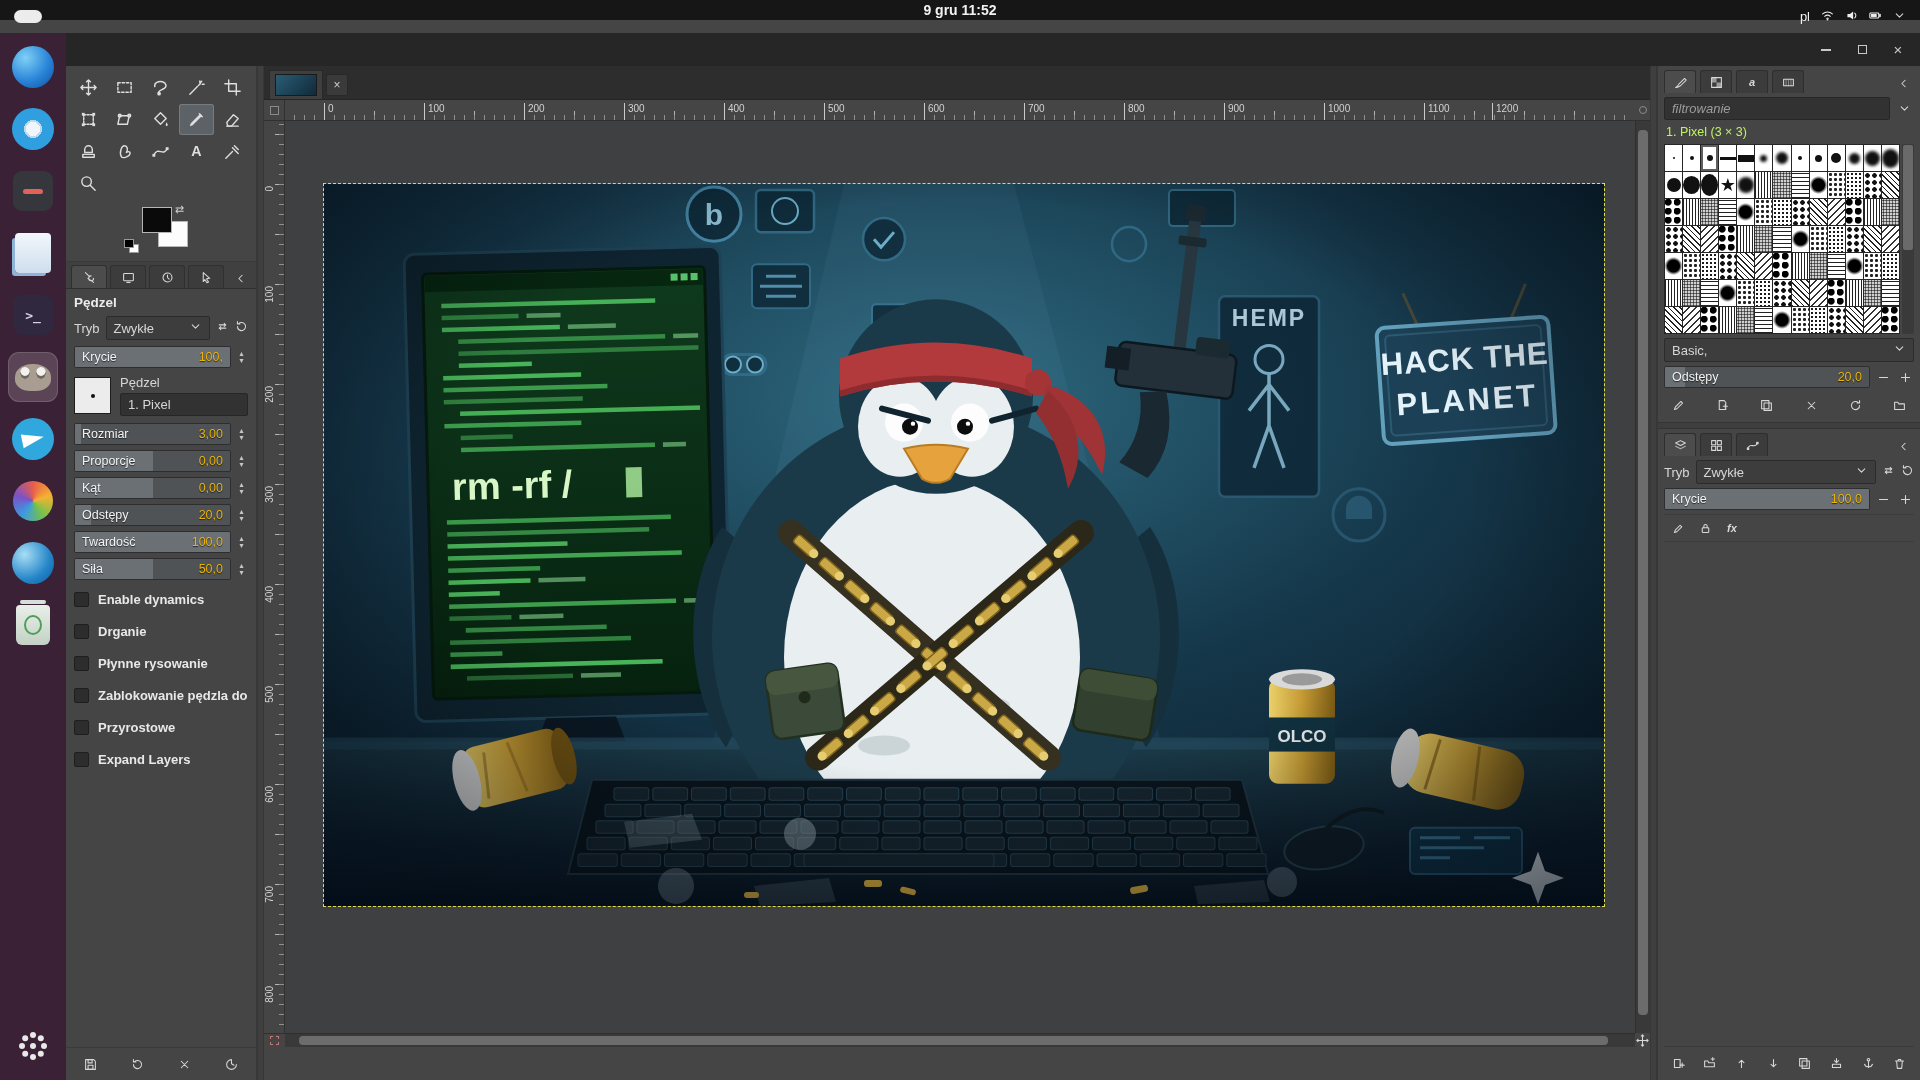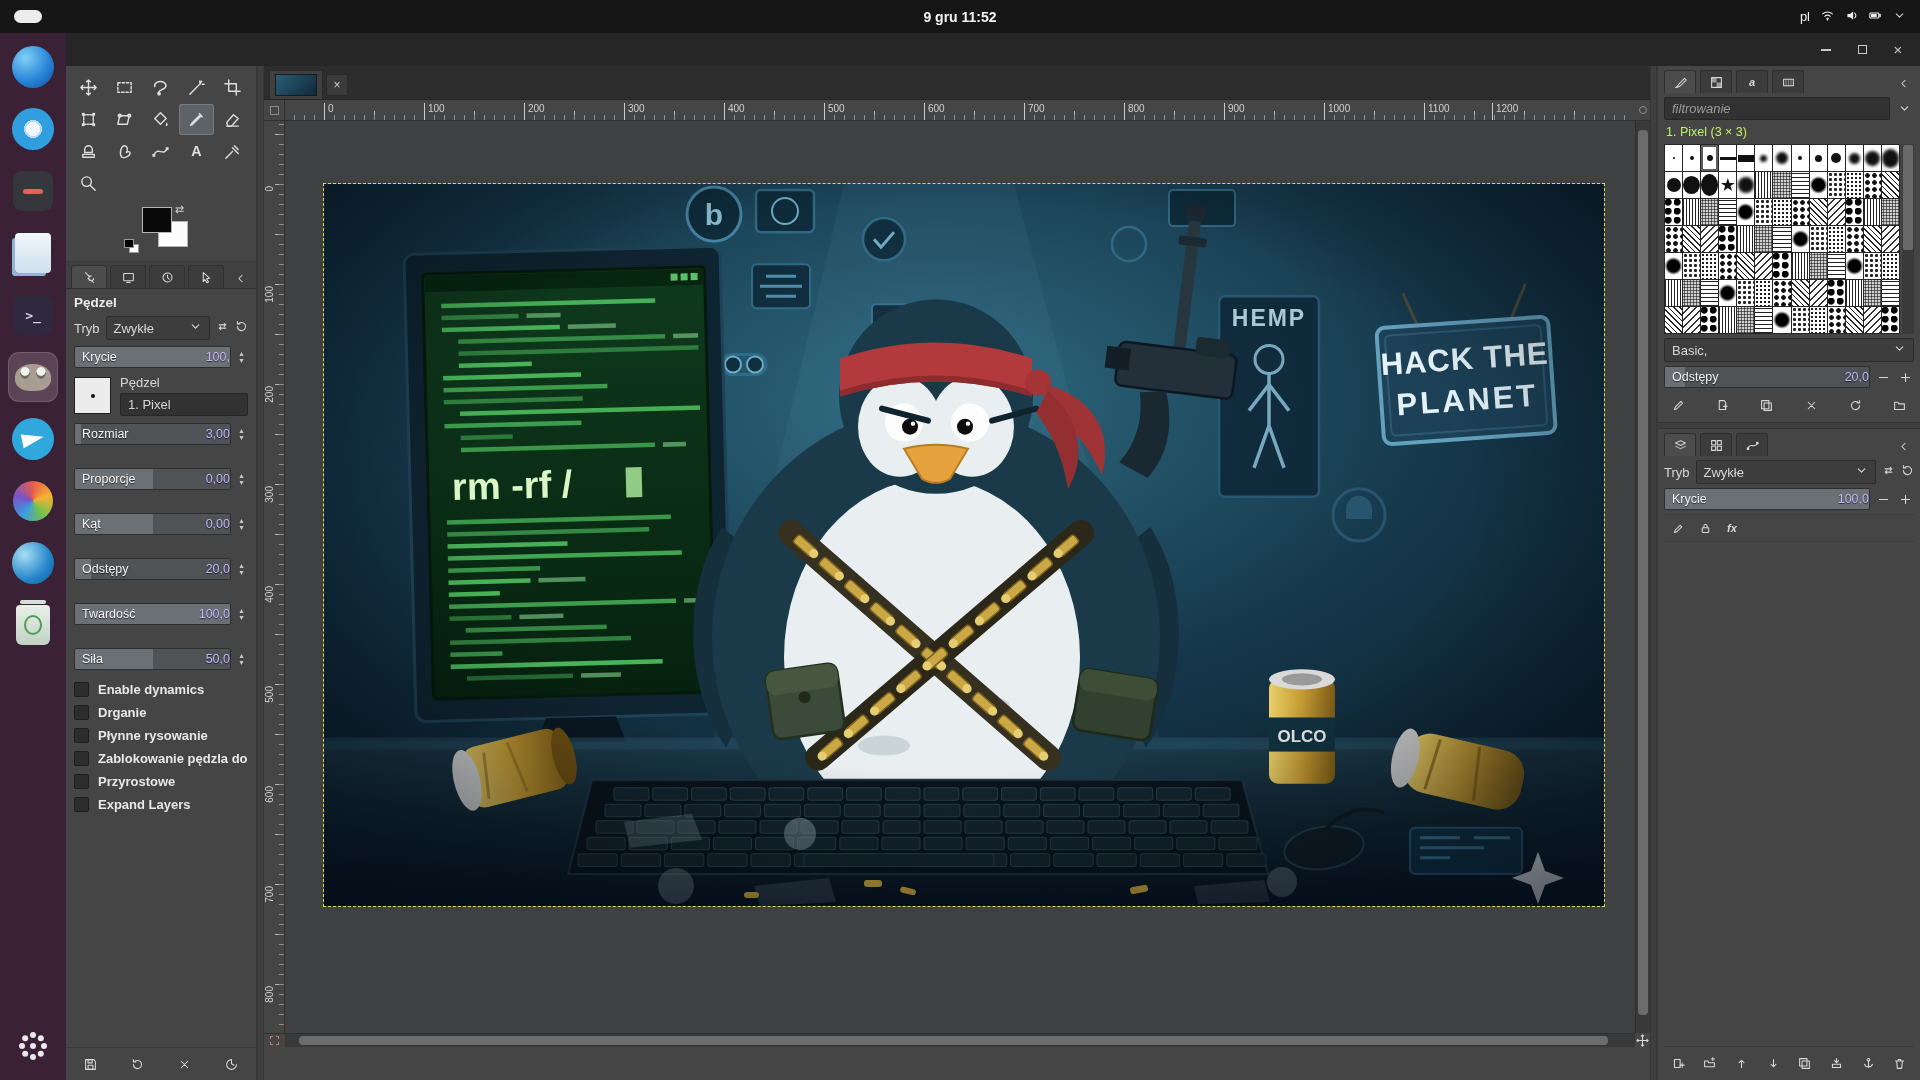--- a/index.html
+++ b/index.html
@@ -1,20 +1,20 @@
 <!DOCTYPE html>
 <html><head>
 <meta charset="utf-8">
 <style>
 *{margin:0;padding:0;box-sizing:border-box;font-family:"Liberation Sans",sans-serif}
 html,body{background:#222}
 .screen{position:relative;width:1920px;height:1080px;background:#454545;overflow:hidden;color:#d6d6d6;font-size:13px}
 
 
-.topbar{position:absolute;left:0;top:0;right:0;height:33px;background:#161616;display:flex;align-items:center;justify-content:center;z-index:50}
+.topbar{position:absolute;left:0;top:0;right:0;height:20px;background:#161616;display:flex;align-items:center;justify-content:center;z-index:50}
 .activities-pill{position:absolute;left:14px;top:10px;width:28px;height:13px;background:#ececec;border-radius:7px}
 .clock{font-weight:bold;font-size:14px;color:#f2f2f2}
 .topbar-right{position:absolute;right:14px;top:0;height:33px;display:flex;gap:11px;align-items:center;color:#f2f2f2}
 .kbd{font-size:13px}
 
 
 .dock{position:absolute;left:0;top:33px;bottom:0;width:66px;background:#3b2135;display:flex;flex-direction:column;align-items:center;padding:9px 0;gap:12px;z-index:40}
 .dock-item{width:50px;height:50px;border-radius:11px;display:flex;align-items:center;justify-content:center;flex:none}
 .dock-item.active{background:rgba(255,255,255,.16);box-shadow:inset 0 0 0 1px rgba(255,255,255,.14)}
 .dock-item.show-apps{margin-top:auto}
@@ -69,29 +69,29 @@
 .opts{padding:6px 8px 0 8px;display:flex;flex-direction:column;gap:6px;border-top:1px solid #2f2f2f}
 .opt-title{font-weight:bold;font-size:13.5px;color:#ececec}
 .row-mode{display:flex;align-items:center;gap:6px;font-size:13px}
 .row-mode .rlab{flex:none}
 .combo{background:#3d3d3d;border:1px solid #2b2b2b;border-radius:2px;padding:3px 7px;display:flex;justify-content:space-between;align-items:center;gap:6px;font-size:13px;min-width:0}
 .grow{flex:1}
 .slider-row{display:flex;align-items:center;gap:4px}
 .slider{position:relative;height:22px;background:#505356;border:1px solid #2e2e31;border-radius:2px;overflow:hidden;display:flex;align-items:center}
 .slider .fill{position:absolute;left:0;top:0;bottom:0;background:#6b7075}
 .slider .lab{position:relative;z-index:1;padding-left:7px;font-size:12.5px;color:#f4f4f4;text-shadow:0 1px 1px rgba(0,0,0,.65);white-space:nowrap}
-.slider .val{position:relative;z-index:1;margin-left:auto;font-size:12.5px;color:#c4b5fd;text-shadow:0 1px 1px rgba(0,0,0,.65)}
+.slider .val{position:relative;z-index:1;margin-left:auto;padding-right:7px;font-size:12.5px;color:#eab308;text-shadow:0 1px 1px rgba(0,0,0,.65)}
 .spin{display:flex;flex-direction:column;width:13px;font-size:8px;line-height:7px;color:#c6c6c6;align-items:center;flex:none}
 .spin i{font-style:normal}
 .brush-sel{display:flex;gap:9px;align-items:center;margin:1px 0}
 .brush-thumb{width:37px;height:37px;background:#ececec;border:1px solid #1e1e1e;display:flex;align-items:center;justify-content:center;flex:none}
 .brush-meta{display:flex;flex-direction:column;gap:3px;flex:1;min-width:0}
 .entry{background:#323232;border:1px solid #262626;border-radius:2px;padding:3px 7px;font-size:13px;white-space:nowrap;overflow:hidden}
 .ph{font-style:italic;color:#9c9c9c}
-.checks{display:flex;flex-direction:column;gap:8px;padding-top:6px}
+.checks{display:flex;flex-direction:column;gap:17px;padding-top:6px}
 .check{display:flex;gap:9px;align-items:center;font-weight:bold;font-size:13px;color:#e8e8e8;white-space:nowrap;overflow:hidden}
 .box{width:15px;height:15px;background:#2d2d2d;border:1px solid #1e1e1e;border-radius:2px;flex:none}
 .toolbox-footer{margin-top:auto;display:flex;justify-content:space-between;padding:5px 12px;border-top:1px solid #3a3a3a;flex:none}
 .ibtn{min-width:24px;height:22px;background:none;border:none;display:flex;align-items:center;justify-content:center;border-radius:3px;padding:0 2px}
 .ibtn.sm{min-width:18px}
 .fxtxt{font-size:11px;font-style:italic;font-weight:bold;color:#d8d8d8}
 
 
 .splitter{width:7px;background:#3f3f3f;border-left:1px solid #373737;border-right:1px solid #373737;flex:none}
 .hsplit{height:7px;background:#3e3e3e;border-top:1px solid #343434;border-bottom:1px solid #343434;flex:none}
@@ -416,21 +416,21 @@
           </div>
           <div class="brush-sel">
             <div class="brush-thumb">
                 <span class="bdot" style="width:4px;height:4px"></span>
               </div>
             <div class="brush-meta">
               <span>Pędzel</span>
               <div class="entry"><span>1. Pixel</span></div>
             </div>
           </div>
-          <div id="sliders" style="display:flex;flex-direction:column;gap:23px">
+          <div id="sliders" style="display:flex;flex-direction:column;gap:5px">
               <div class="slider-row">
     <div class="slider grow">
       <div class="fill" style="width:4%"></div>
       <span class="lab">Rozmiar</span>
       <span class="val">3,00</span>
     </div>
     <span class="spin">
                   <i>▴</i>
                   <i>▾</i>
                 </span>

